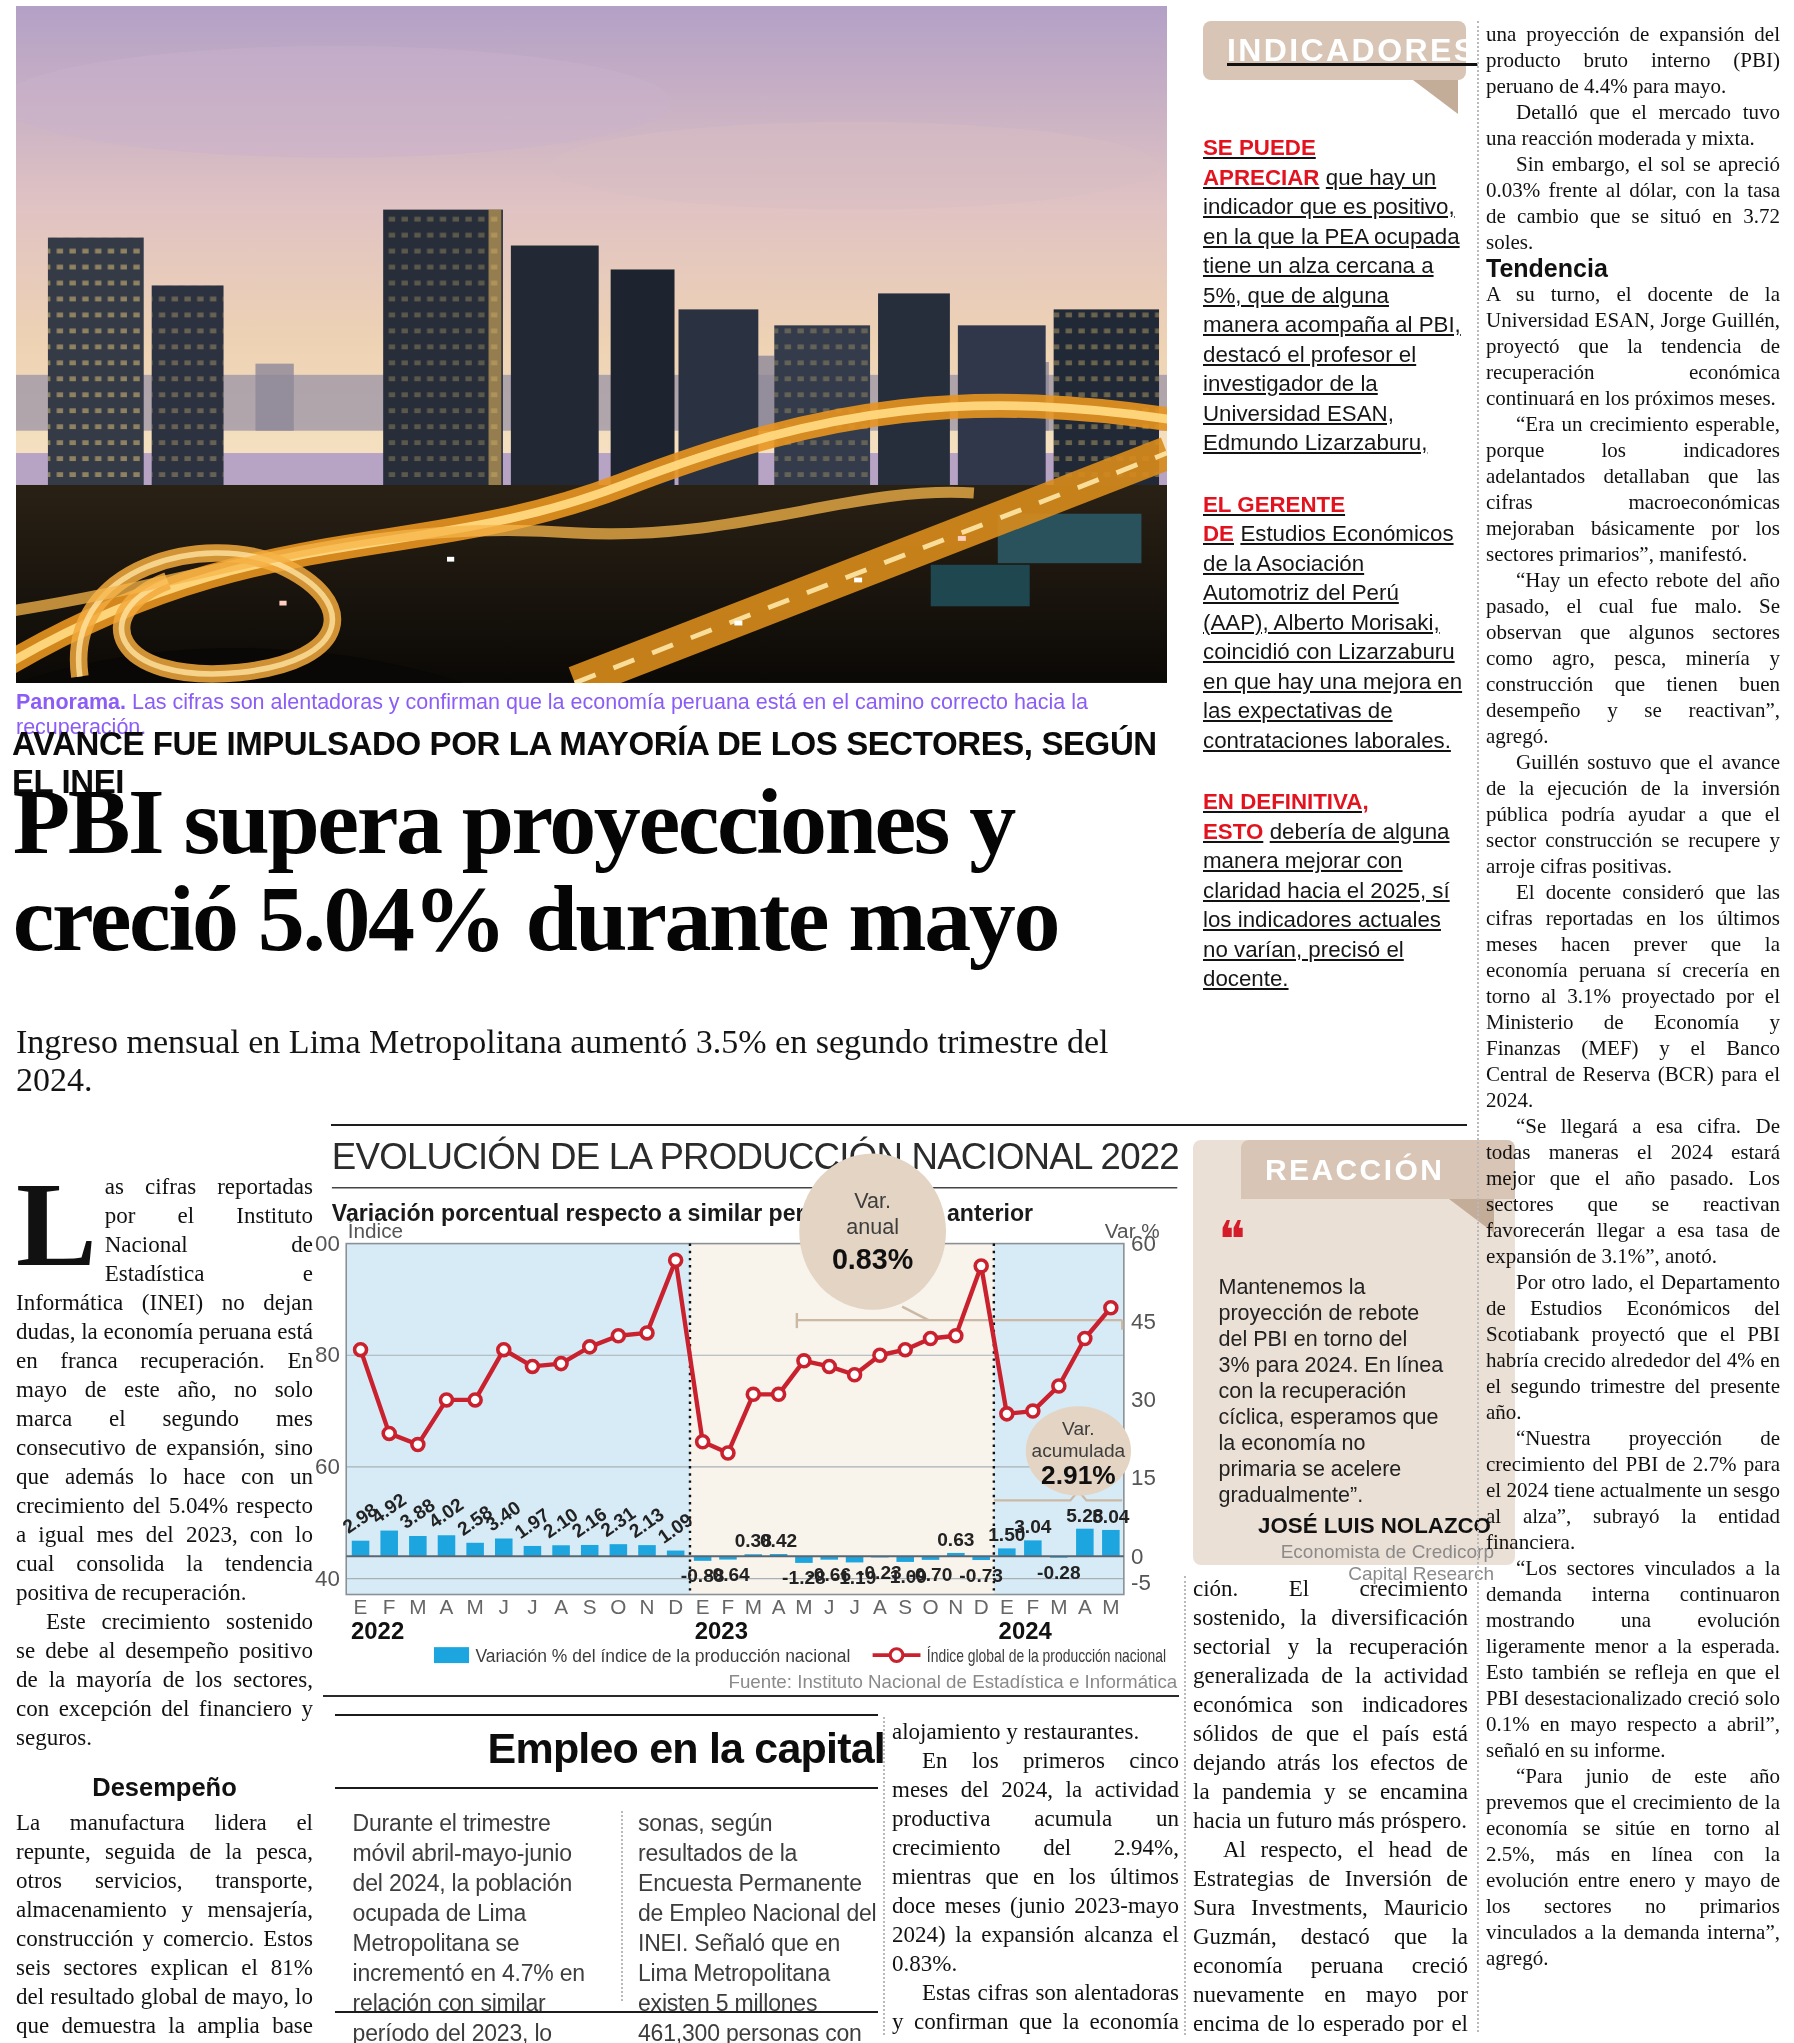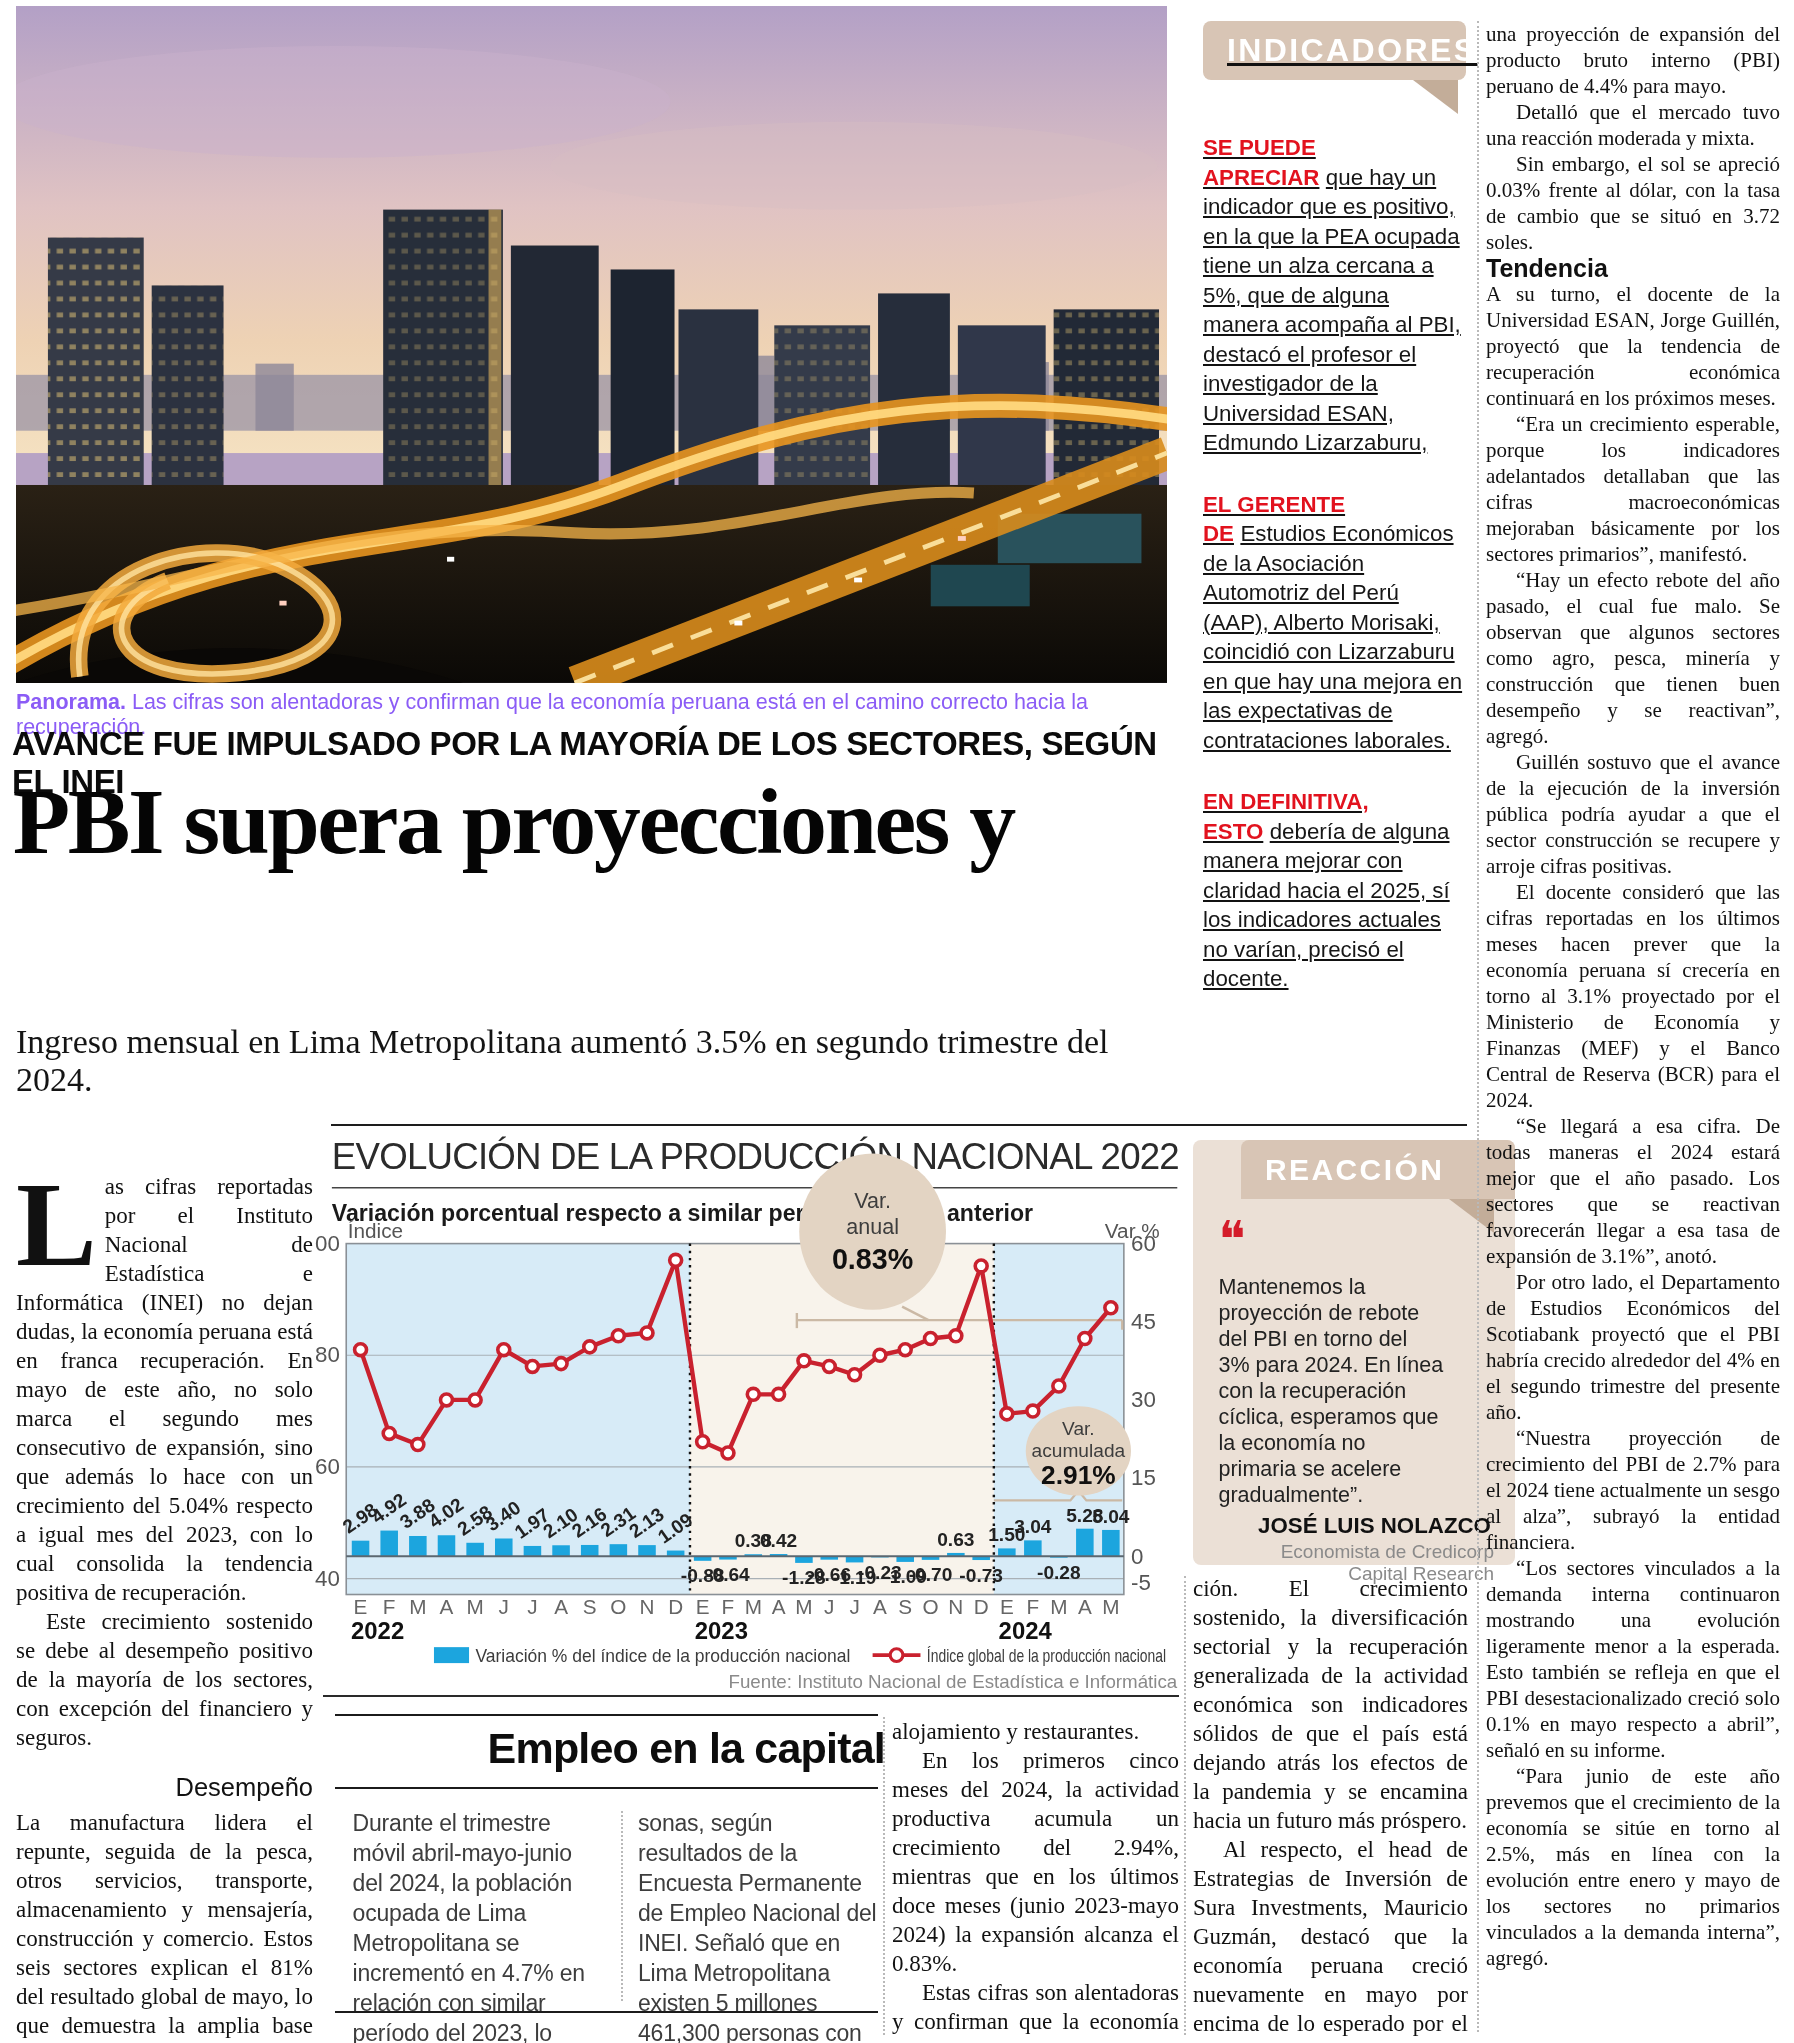--- a/index.html
+++ b/index.html
@@ -18,22 +18,22 @@
             line-height:97px;letter-spacing:-2.4px;color:#050505;}
   .subhead{left:16px;top:1023px;width:1165px;font-size:34px;color:#141414;}
   .rule-top{left:331px;top:1124px;width:1136px;height:2.4px;background:#1d1d1d;}
   .rule-chart-bottom{left:323px;top:1695px;width:856px;height:1.6px;background:#2a2a2a;}
   
   .col{text-align:justify;}
   .leftcol{left:16px;top:1172px;width:297px;height:866px;overflow:hidden;
            font-size:23px;line-height:29px;}
   .leftcol .drop{float:left;font-size:121px;line-height:94px;font-weight:bold;
                  padding:4.8px 8px 0 0;}
-  .colsub{font-family:"Liberation Sans",sans-serif;font-weight:normal;font-size:25.5px;
-          margin:21px 0 6.4px;text-align:right;}
+  .colsub{font-family:"Liberation Sans",sans-serif;font-weight:bold;font-size:25.5px;
+          margin:21px 0 6.4px;text-align:center;}
   .leftcol p,.plaincol p{margin:0;}
   .ind{text-indent:30px;}
   .midbottom{left:892px;top:1717px;width:287px;height:323px;overflow:hidden;
              font-size:23px;line-height:29px;}
   .afterreac{left:1193px;top:1574px;width:275px;height:467px;overflow:hidden;
              font-size:23px;line-height:29px;}
   .rightcol{left:1486px;top:21px;width:294px;height:2018px;overflow:hidden;
             font-size:21px;line-height:26px;}
   .t-h{font-family:"Liberation Sans",sans-serif;font-weight:bold;font-size:25px;
        margin:19px 0 6.4px;text-align:left;text-indent:0;}
@@ -136,20 +136,21 @@
   </svg>
 </div>
 
 <div class="abs caption">
   <b>Panorama.</b>
   <span>Las cifras son alentadoras y confirman que la economía peruana está en el camino correcto hacia la recuperación.</span>
 </div>
 <div class="abs kicker">AVANCE FUE IMPULSADO POR LA MAYORÍA DE LOS SECTORES, SEGÚN EL INEI</div>
 <h1 class="abs headline" style="margin:0">
   <span>PBI supera proyecciones y</span><br>
+  <span>creció 5.04% durante mayo</span>
 </h1>
 <div class="abs subhead">Ingreso mensual en Lima Metropolitana aumentó 3.5% en segundo trimestre del 2024.</div>
 <div class="abs rule-top"></div>
 
 <div class="abs col leftcol">
   <p><span class="drop">L</span><span>as cifras reportadas por el Instituto Nacional de Estadística e Informática (INEI) no dejan dudas, la economía peruana está en franca recuperación. En mayo de este año, no solo marca el segundo mes consecutivo de expansión, sino que además lo hace con un crecimiento del 5.04% respecto a igual mes del 2023, con lo cual consolida la tendencia positiva de recuperación.</span></p>
   <p class="ind">Este crecimiento sostenido se debe al desempeño positivo de la mayoría de los sectores, con excepción del financiero y seguros.</p>
   <div class="colsub">Desempeño</div>
   <p>La manufactura lidera el repunte, seguida de la pesca, otros servicios, transporte, almacenamiento y mensajería, construcción y comercio. Estos seis sectores explican el 81% del resultado global de mayo, lo que demuestra la amplia base sobre la que se asienta la recuperación.</p>
 

